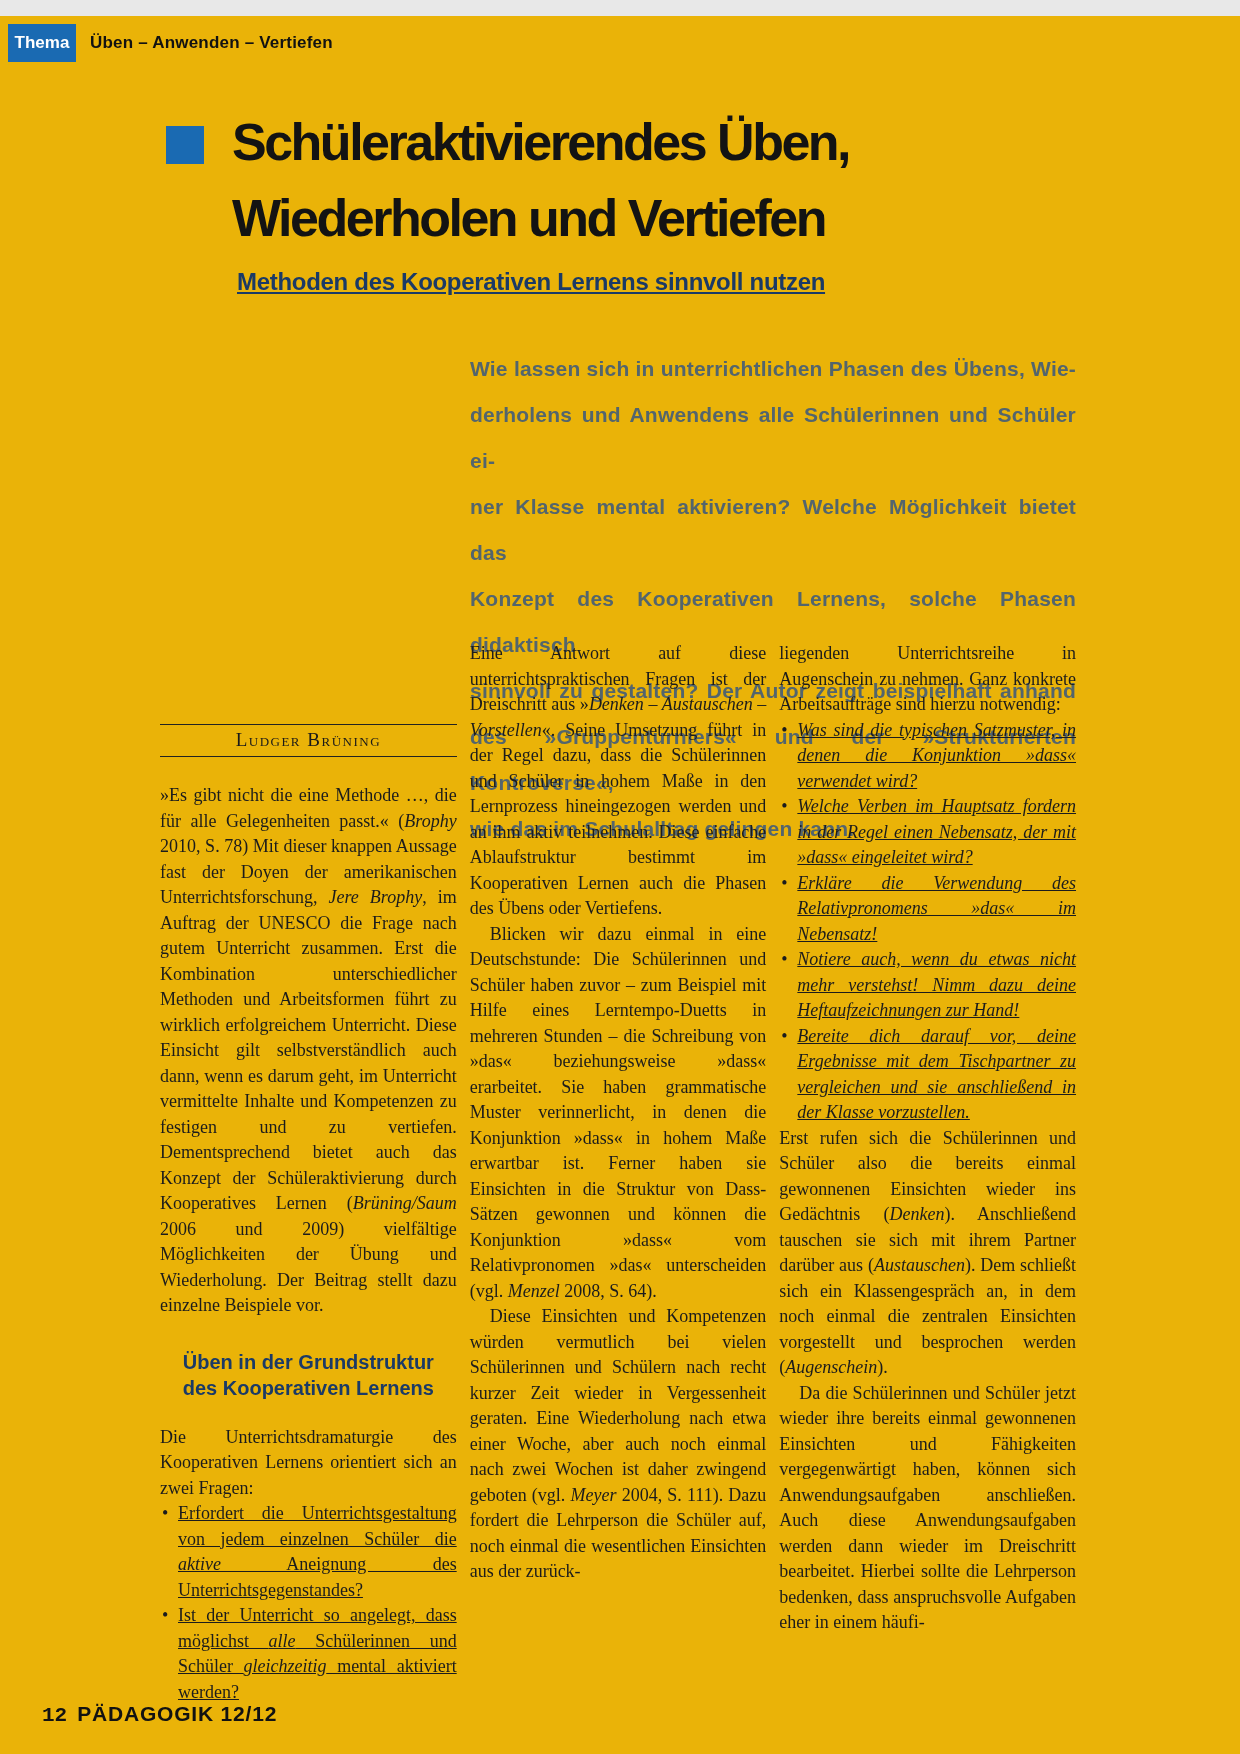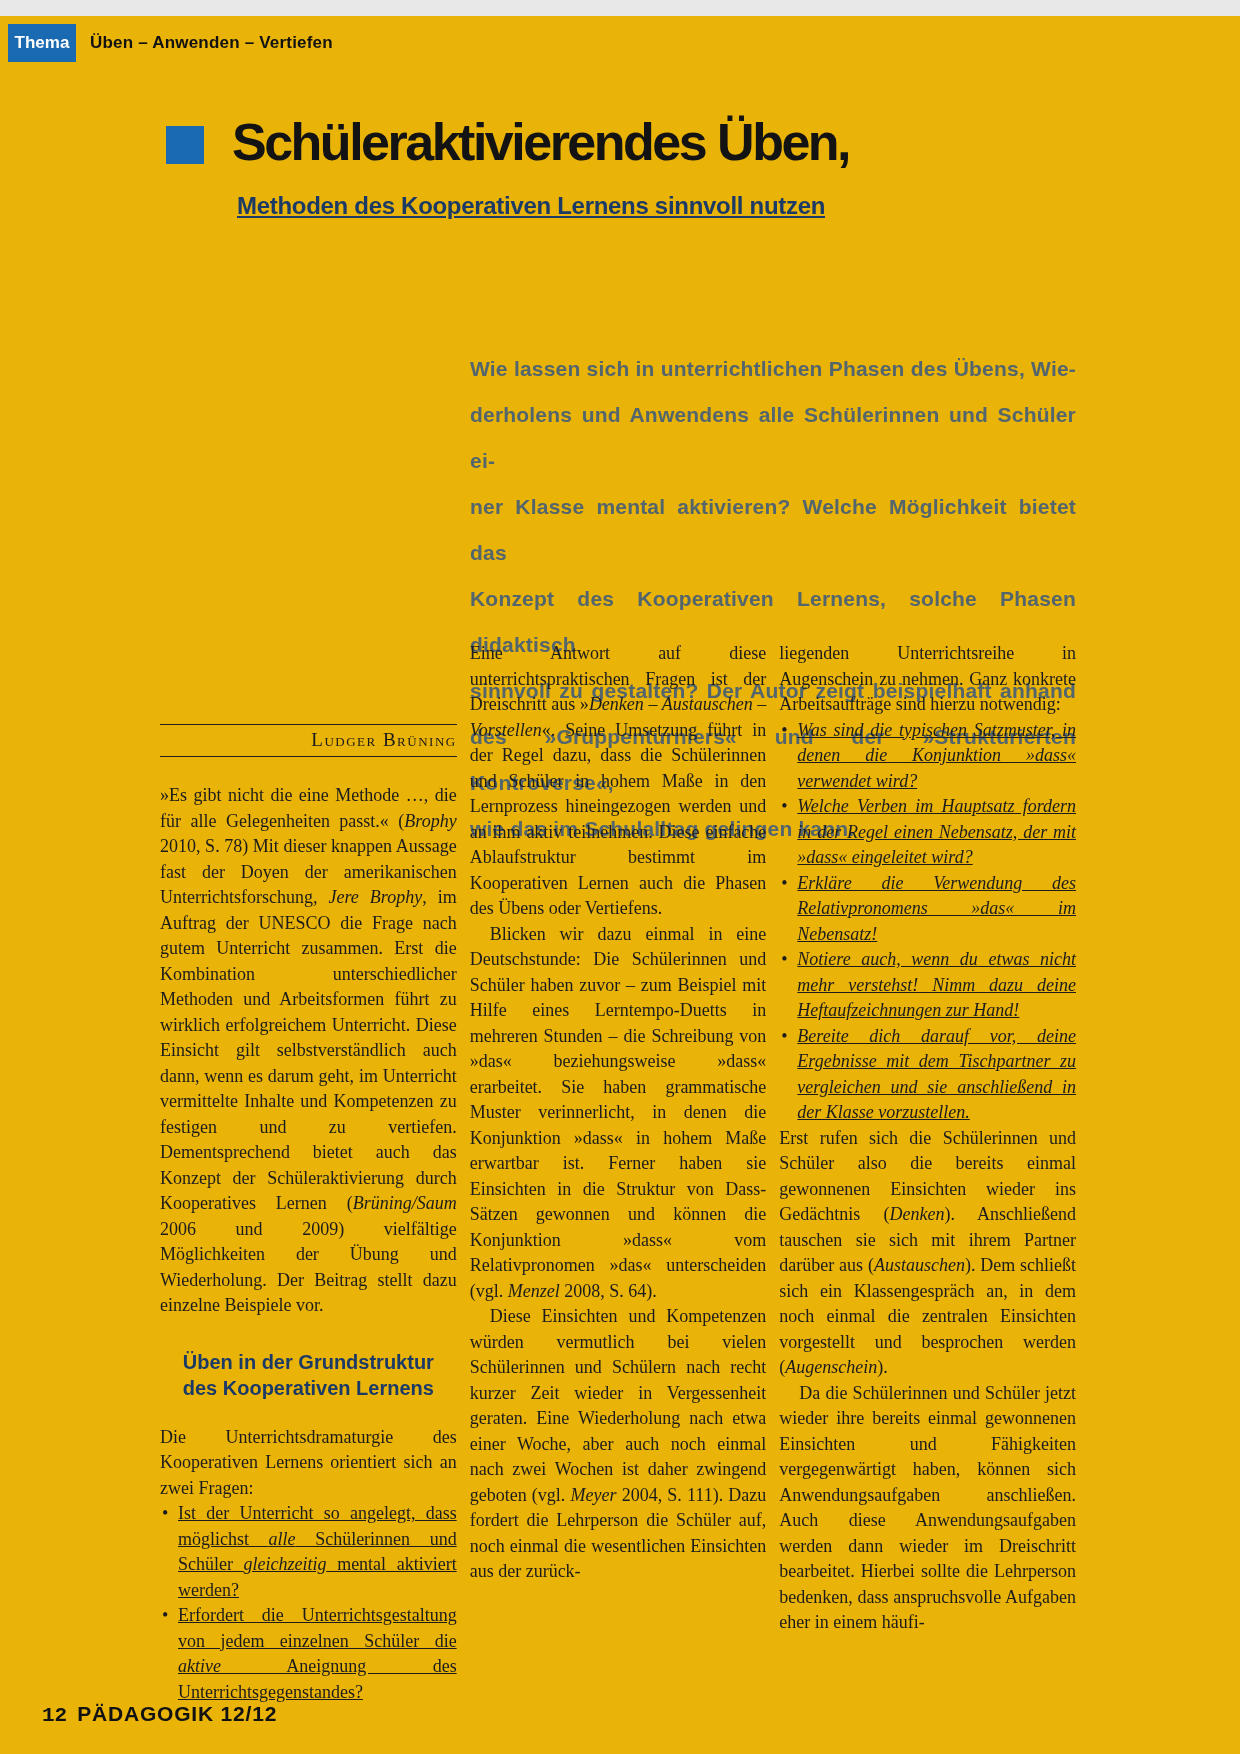--- a/index.html
+++ b/index.html
@@ -46,21 +46,21 @@
   .content{position:absolute;left:160px;top:625px;width:916px;display:flex;gap:13px;}
   .col{width:297px;}
   .col-body p, .col-body li{
     margin:0;font-size:18px;line-height:25.5px;text-align:justify;
     hyphens:auto;-webkit-hyphens:auto;
   }
   .col-body p.indent{text-indent:20px;}
   .author-block{
     margin-top:83px;margin-bottom:26px;
     border-top:1.5px solid #222;border-bottom:1.5px solid #222;
-    padding:4px 0 5px 0;text-align:right;
+    padding:4px 0 5px 0;text-align:center;
   }
   .author-name{
     font-family:"Liberation Serif", serif;font-variant:small-caps;
     font-size:19px;letter-spacing:1.5px;color:#1a1a1a;
   }
   h3.col-heading{
     margin:30px 10px 24px 10px;text-align:center;
     font:bold 20px/26px "Liberation Sans", sans-serif;color:var(--navy);
   }
   ul.body-ul{margin:0;padding:0;list-style:none;}
@@ -81,21 +81,21 @@
 
   <header class="topbar">
     <div class="thema-box">
       <span>Thema</span>
     </div>
     <div class="topbar-title">Üben – Anwenden – Vertiefen</div>
   </header>
 
   <div class="title-block">
     <span class="title-square"></span>
-    <h1 class="article-title"><span>Schüleraktivierendes Üben,</span><br></h1>
+    <h1 class="article-title"><span>Schüleraktivierendes Üben,</span><br><span>Wiederholen und Vertiefen</span></h1>
     <h2 class="article-subtitle">Methoden des Kooperativen Lernens sinnvoll nutzen</h2>
   </div>
 
   <div class="lead" id="lead">
       <div class="lead-line stretch">Wie lassen sich in unterrichtlichen Phasen des Übens, Wie-</div>
       <div class="lead-line stretch">derholens und Anwendens alle Schülerinnen und Schüler ei-</div>
       <div class="lead-line stretch">ner Klasse mental aktivieren? Welche Möglichkeit bietet das</div>
       <div class="lead-line stretch">Konzept des Kooperativen Lernens, solche Phasen didaktisch</div>
       <div class="lead-line stretch">sinnvoll zu gestalten? Der Autor zeigt beispielhaft anhand</div>
       <div class="lead-line stretch">des »Gruppenturniers« und der »Strukturierten Kontroverse«,</div>
@@ -105,22 +105,22 @@
   <div class="content">
     <div class="col">
       <div class="author-block">
         <span class="author-name">Ludger Brüning</span>
       </div>
       <div class="col-body" id="col1-body">
           <p class="body-p">»Es gibt nicht die eine Methode …, die für alle Gelegenheiten passt.« (<i>Brophy</i> 2010, S. 78) Mit dieser knappen Aussage fast der Doyen der amerikanischen Unterrichtsforschung, <i>Jere Brophy</i>, im Auftrag der UNESCO die Frage nach gutem Unterricht zusammen. Erst die Kombination unterschiedlicher Methoden und Arbeitsformen führt zu wirklich erfolgreichem Unterricht. Diese Einsicht gilt selbstverständlich auch dann, wenn es darum geht, im Unterricht vermittelte Inhalte und Kompetenzen zu festigen und zu vertiefen. Dementsprechend bietet auch das Konzept der Schüleraktivierung durch Kooperatives Lernen (<i>Brüning/Saum</i> 2006 und 2009) vielfältige Möglichkeiten der Übung und Wiederholung. Der Beitrag stellt dazu einzelne Beispiele vor.</p>
           <h3 class="col-heading">Üben in der Grundstruktur des Kooperativen Lernens</h3>
           <p class="body-p">Die Unterrichtsdramaturgie des Kooperativen Lernens orientiert sich an zwei Fragen:</p>
           <ul class="body-ul">
+            <li>Erfordert die Unterrichtsgestaltung von jedem einzelnen Schüler die <i>aktive</i> Aneignung des Unterrichtsgegenstandes?</li>
             <li>Ist der Unterricht so angelegt, dass möglichst <i>alle</i> Schülerinnen und Schüler <i>gleichzeitig</i> mental aktiviert werden?</li>
-            <li>Erfordert die Unterrichtsgestaltung von jedem einzelnen Schüler die <i>aktive</i> Aneignung des Unterrichtsgegenstandes?</li>
           </ul>
         </div>
     </div>
     <div class="col">
       <div class="col-body" id="col2-body">
           <p class="body-p">Eine Antwort auf diese unterrichtspraktischen Fragen ist der Dreischritt aus »<i>Denken – Austauschen – Vorstellen</i>«. Seine Umsetzung führt in der Regel dazu, dass die Schülerinnen und Schüler in hohem Maße in den Lernprozess hineingezogen werden und an ihm aktiv teilnehmen. Diese einfache Ablaufstruktur bestimmt im Kooperativen Lernen auch die Phasen des Übens oder Vertiefens.</p>
           <p class="body-p indent">Blicken wir dazu einmal in eine Deutschstunde: Die Schülerinnen und Schüler haben zuvor – zum Beispiel mit Hilfe eines Lerntempo-Duetts in mehreren Stunden – die Schreibung von »das« beziehungsweise »dass« erarbeitet. Sie haben grammatische Muster verinnerlicht, in denen die Konjunktion »dass« in hohem Maße erwartbar ist. Ferner haben sie Einsichten in die Struktur von Dass-Sätzen gewonnen und können die Konjunktion »dass« vom Relativpronomen »das« unterscheiden (vgl. <i>Menzel</i> 2008, S. 64).</p>
           <p class="body-p indent">Diese Einsichten und Kompetenzen würden vermutlich bei vielen Schülerinnen und Schülern nach recht kurzer Zeit wieder in Vergessenheit geraten. Eine Wiederholung nach etwa einer Woche, aber auch noch einmal nach zwei Wochen ist daher zwingend geboten (vgl. <i>Meyer</i> 2004, S. 111). Dazu fordert die Lehrperson die Schüler auf, noch einmal die wesentlichen Einsichten aus der zurück-</p>
         </div>
     </div>

